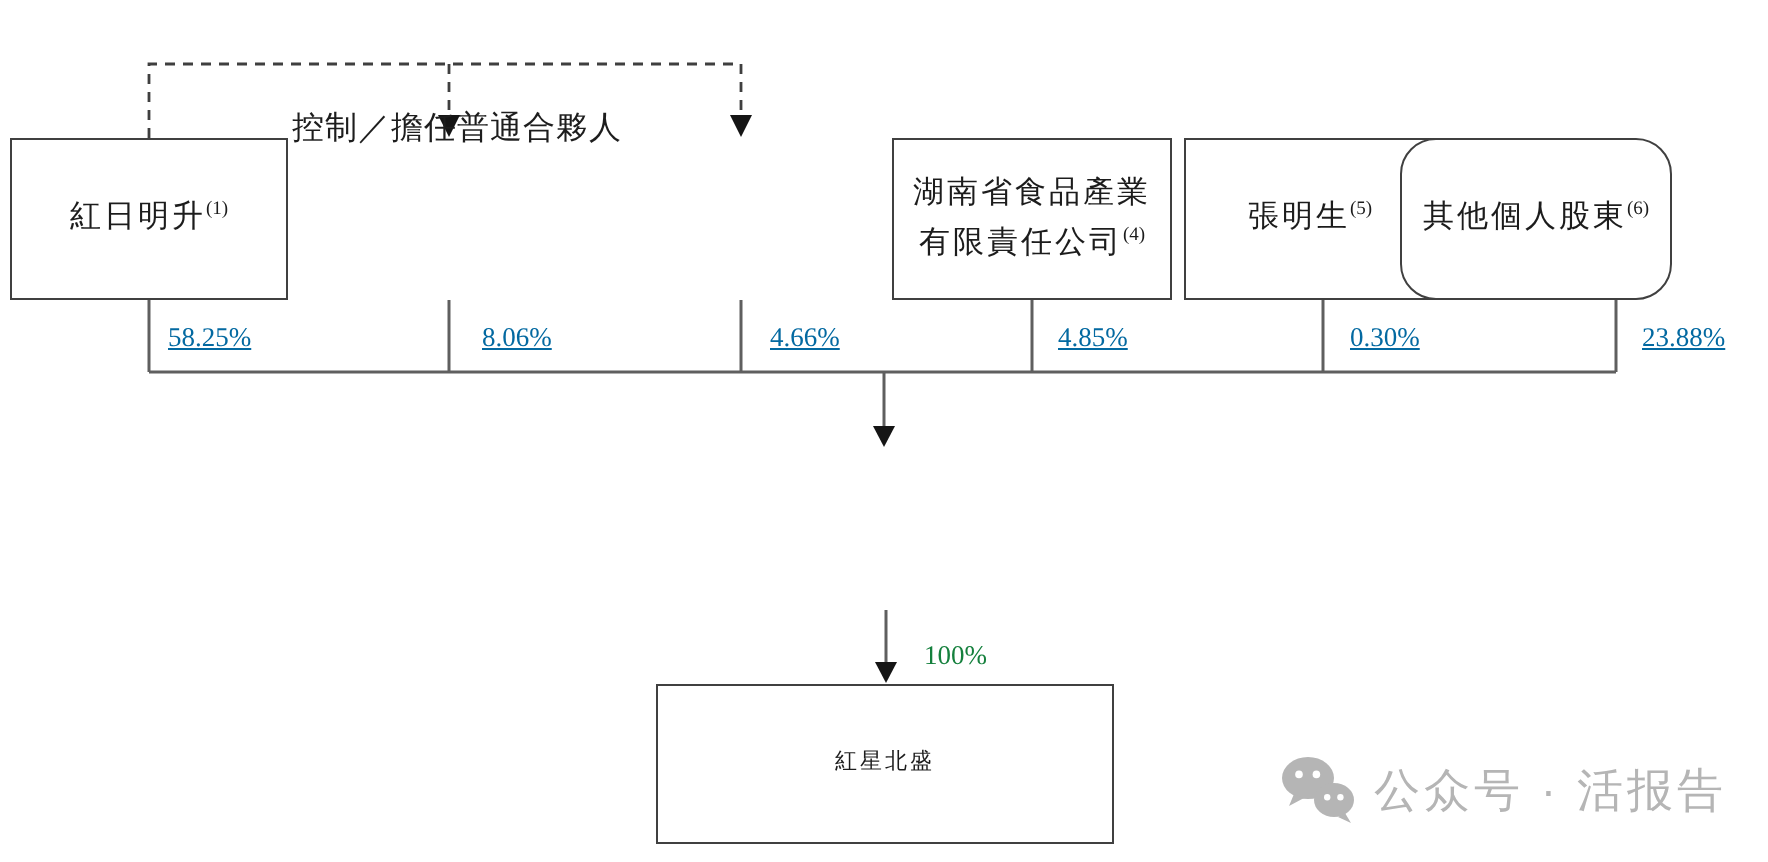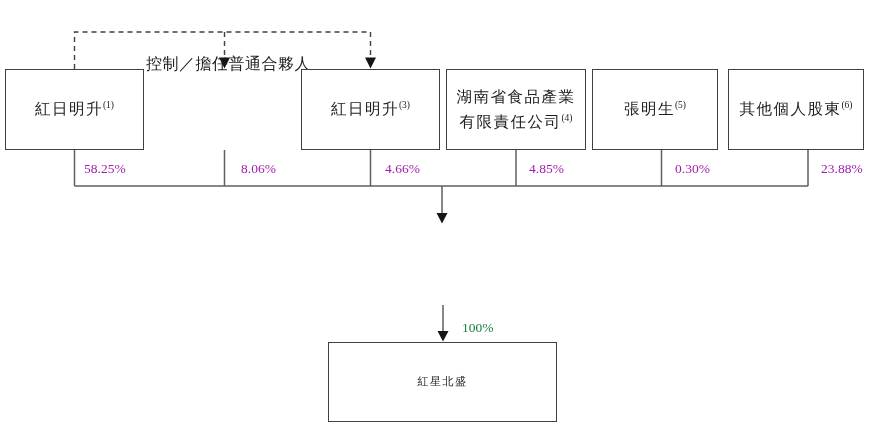--- a/index.html
+++ b/index.html
@@ -22,25 +22,25 @@
     text-align:center; color:#1c1c1c; font-size:15.5px; letter-spacing:1.5px;
     line-height:1.6; padding:4px 9px;
   }
   .box sup { font-size:9.5px; letter-spacing:0; line-height:0; }
   .sh  { top:69px; height:81px; }
   .sh1 { left:5px;   width:139px; }
   .sh2 { left:152px; width:145px; }
   .sh3 { left:301px; width:139px; }
   .sh4 { left:446px; width:140px;justify-content:center; }
   .sh5 { left:592px; width:126px; }
-  .sh6 { left:728px; width:136px; }
+  .sh6 { left:700px; width:136px;border-radius:18px; }
   .company    { left:328px; top:224px; width:230px; height:81px; font-size:16.5px; }
   .subsidiary { left:328px; top:342px; width:229px; height:80px; font-size:11px; }
 
-  .pct { position:absolute; top:161px; font-size:13.5px; color:#a21caf; white-space:nowrap; }
+  .pct { position:absolute; top:161px; font-size:13.5px; color:#0369a1; white-space:nowrap;text-decoration:underline; }
   .p1 { left:84px; }  .p2 { left:241px; } .p3 { left:385px; }
   .p4 { left:529px; } .p5 { left:675px; } .p6 { left:821px; }
   .pct-100 { position:absolute; left:462px; top:320px; font-size:13.5px; color:#15803d; }
 
   .watermark {
     position:absolute; left:640px; top:378px; display:flex; align-items:center; gap:9px;
     font-family:"Liberation Sans", sans-serif; font-size:23px; font-weight:500;
     color:#b5b5b5; letter-spacing:2px; white-space:nowrap;
   }
   .watermark svg { display:block; }
@@ -71,23 +71,20 @@
 
     <line class="solid" x1="443" y1="305" x2="443" y2="332"></line>
     <polygon class="ah" points="437.5,331 448.5,331 443,341.5"></polygon>
   </svg>
 
   <div class="control-label">控制／擔任普通合夥人</div>
 
   <div class="box sh sh1">
     <span><span>紅日明升</span><sup>(1)</sup></span>
   </div>
-  <div class="box sh sh3">
-    <span><span>紅日明升</span><sup>(3)</sup></span>
-  </div>
   <div class="box sh sh4">
     <span><span>湖南省食品產業有限責任公司</span><sup>(4)</sup></span>
   </div>
   <div class="box sh sh5">
     <span><span>張明生</span><sup>(5)</sup></span>
   </div>
   <div class="box sh sh6">
     <span><span>其他個人股東</span><sup>(6)</sup></span>
   </div>
 
@@ -98,14 +95,31 @@
   <div class="pct p5">0.30%</div>
   <div class="pct p6">23.88%</div>
 
 
   <div class="pct-100">100%</div>
 
   <div class="box subsidiary">
     <span>紅星北盛</span>
   </div>
 
+  <div class="watermark">
+    <svg width="38" height="34" viewBox="0 0 38 34">
+      <g fill="#b5b5b5">
+        <ellipse cx="14" cy="11" rx="13" ry="10.5"></ellipse>
+        <path d="M7 19 L4.5 25 L12 21 Z"></path>
+        <ellipse cx="27" cy="22" rx="10" ry="8.5"></ellipse>
+        <path d="M32.5 28.5 L35.5 33.5 L29 30.5 Z"></path>
+      </g>
+      <g fill="#ffffff">
+        <circle cx="9.5" cy="9.2" r="1.9"></circle>
+        <circle cx="18.2" cy="9.2" r="1.9"></circle>
+        <circle cx="23.6" cy="20.6" r="1.6"></circle>
+        <circle cx="30.2" cy="20.6" r="1.6"></circle>
+      </g>
+    </svg>
+    <span>公众号 · 活报告</span>
+  </div>
 
 </div>
 
 </body></html>

